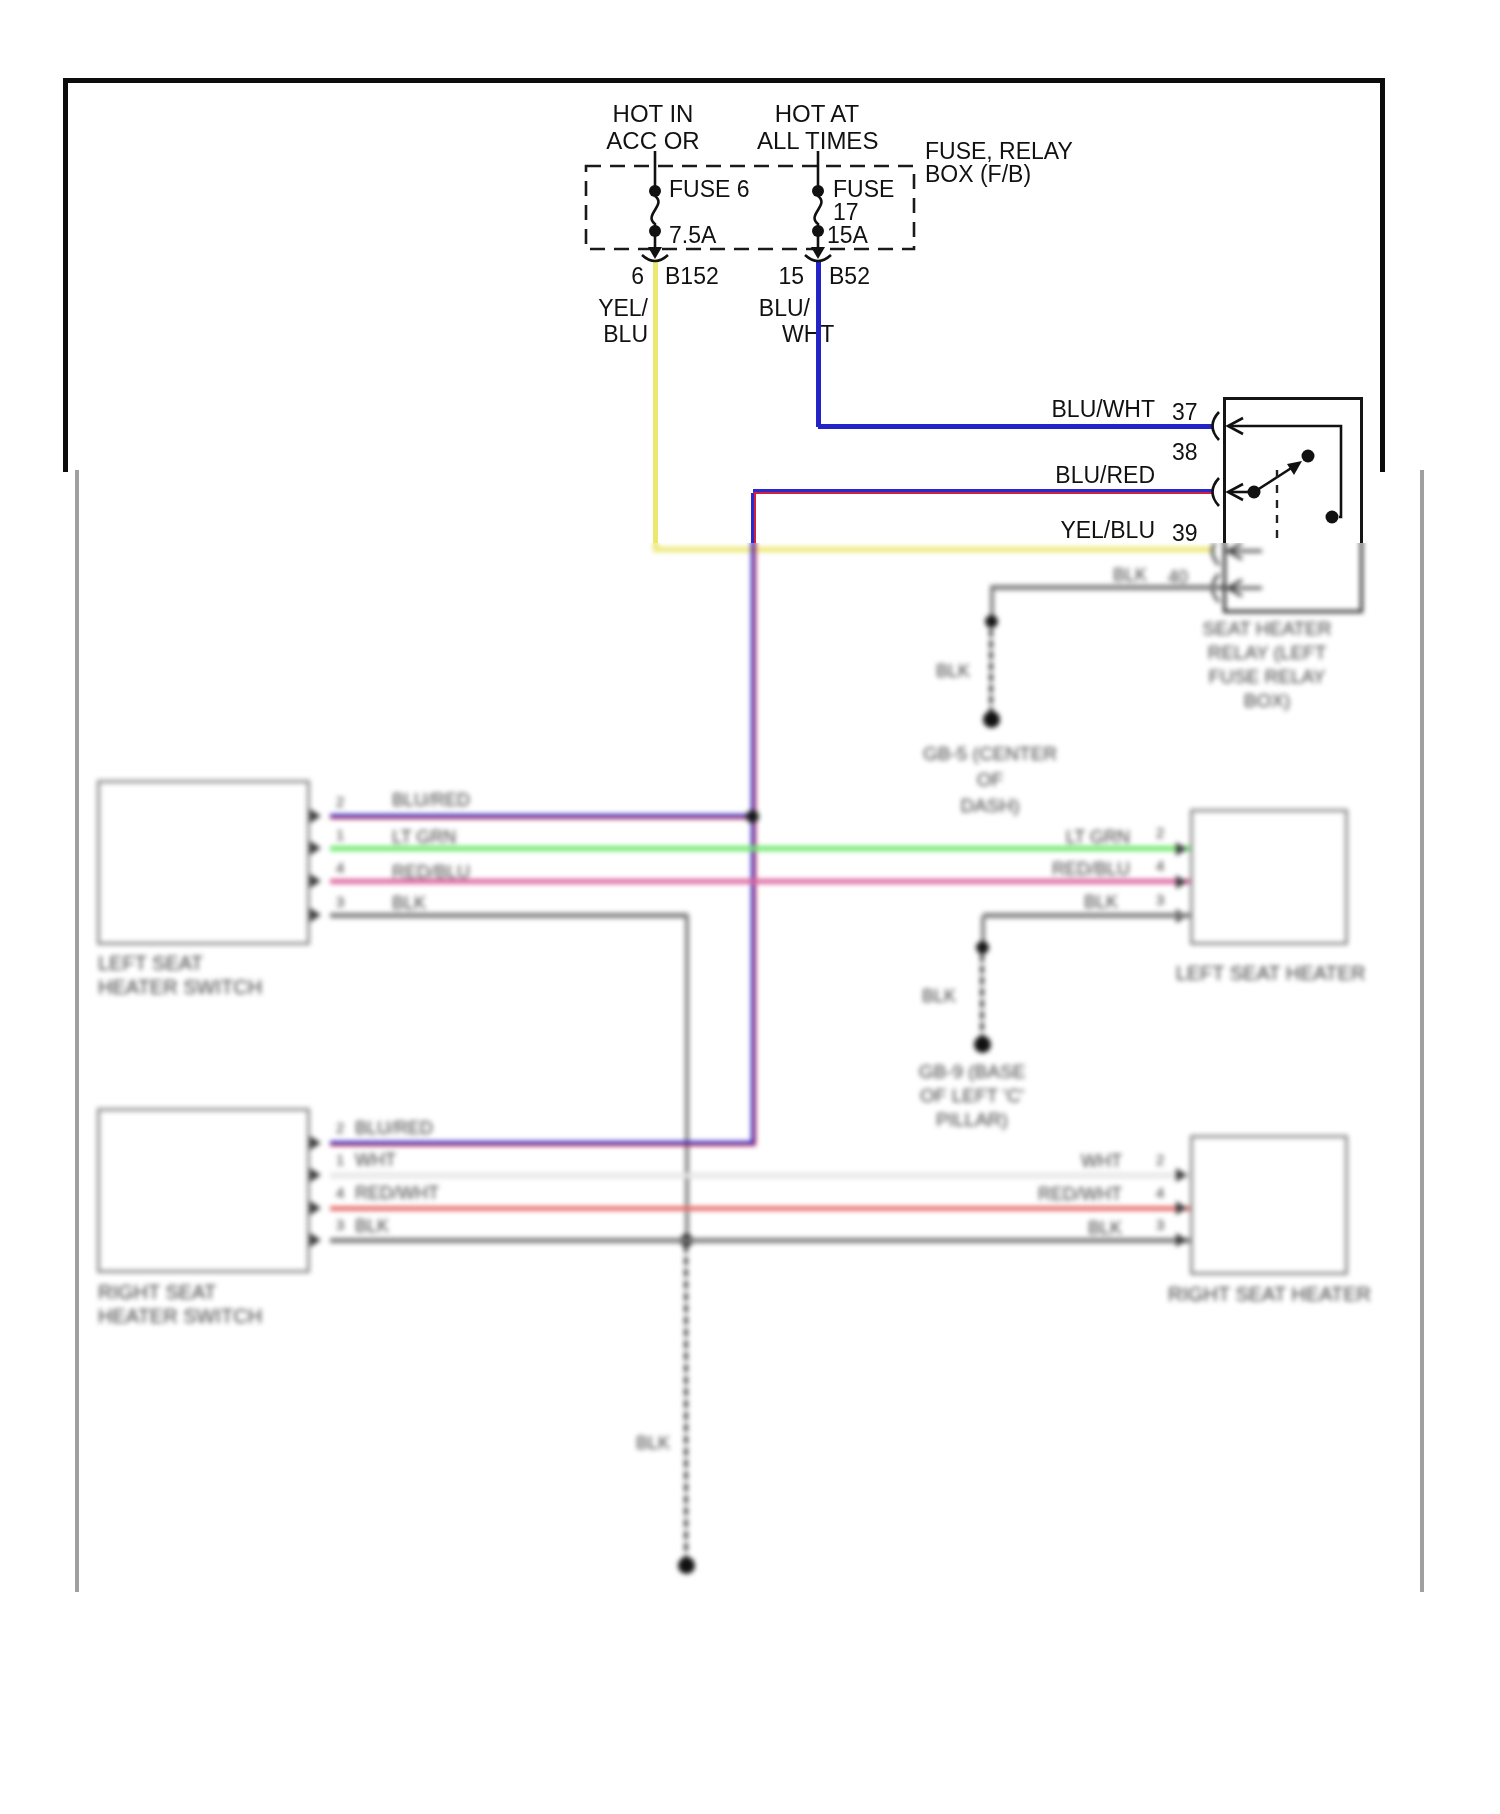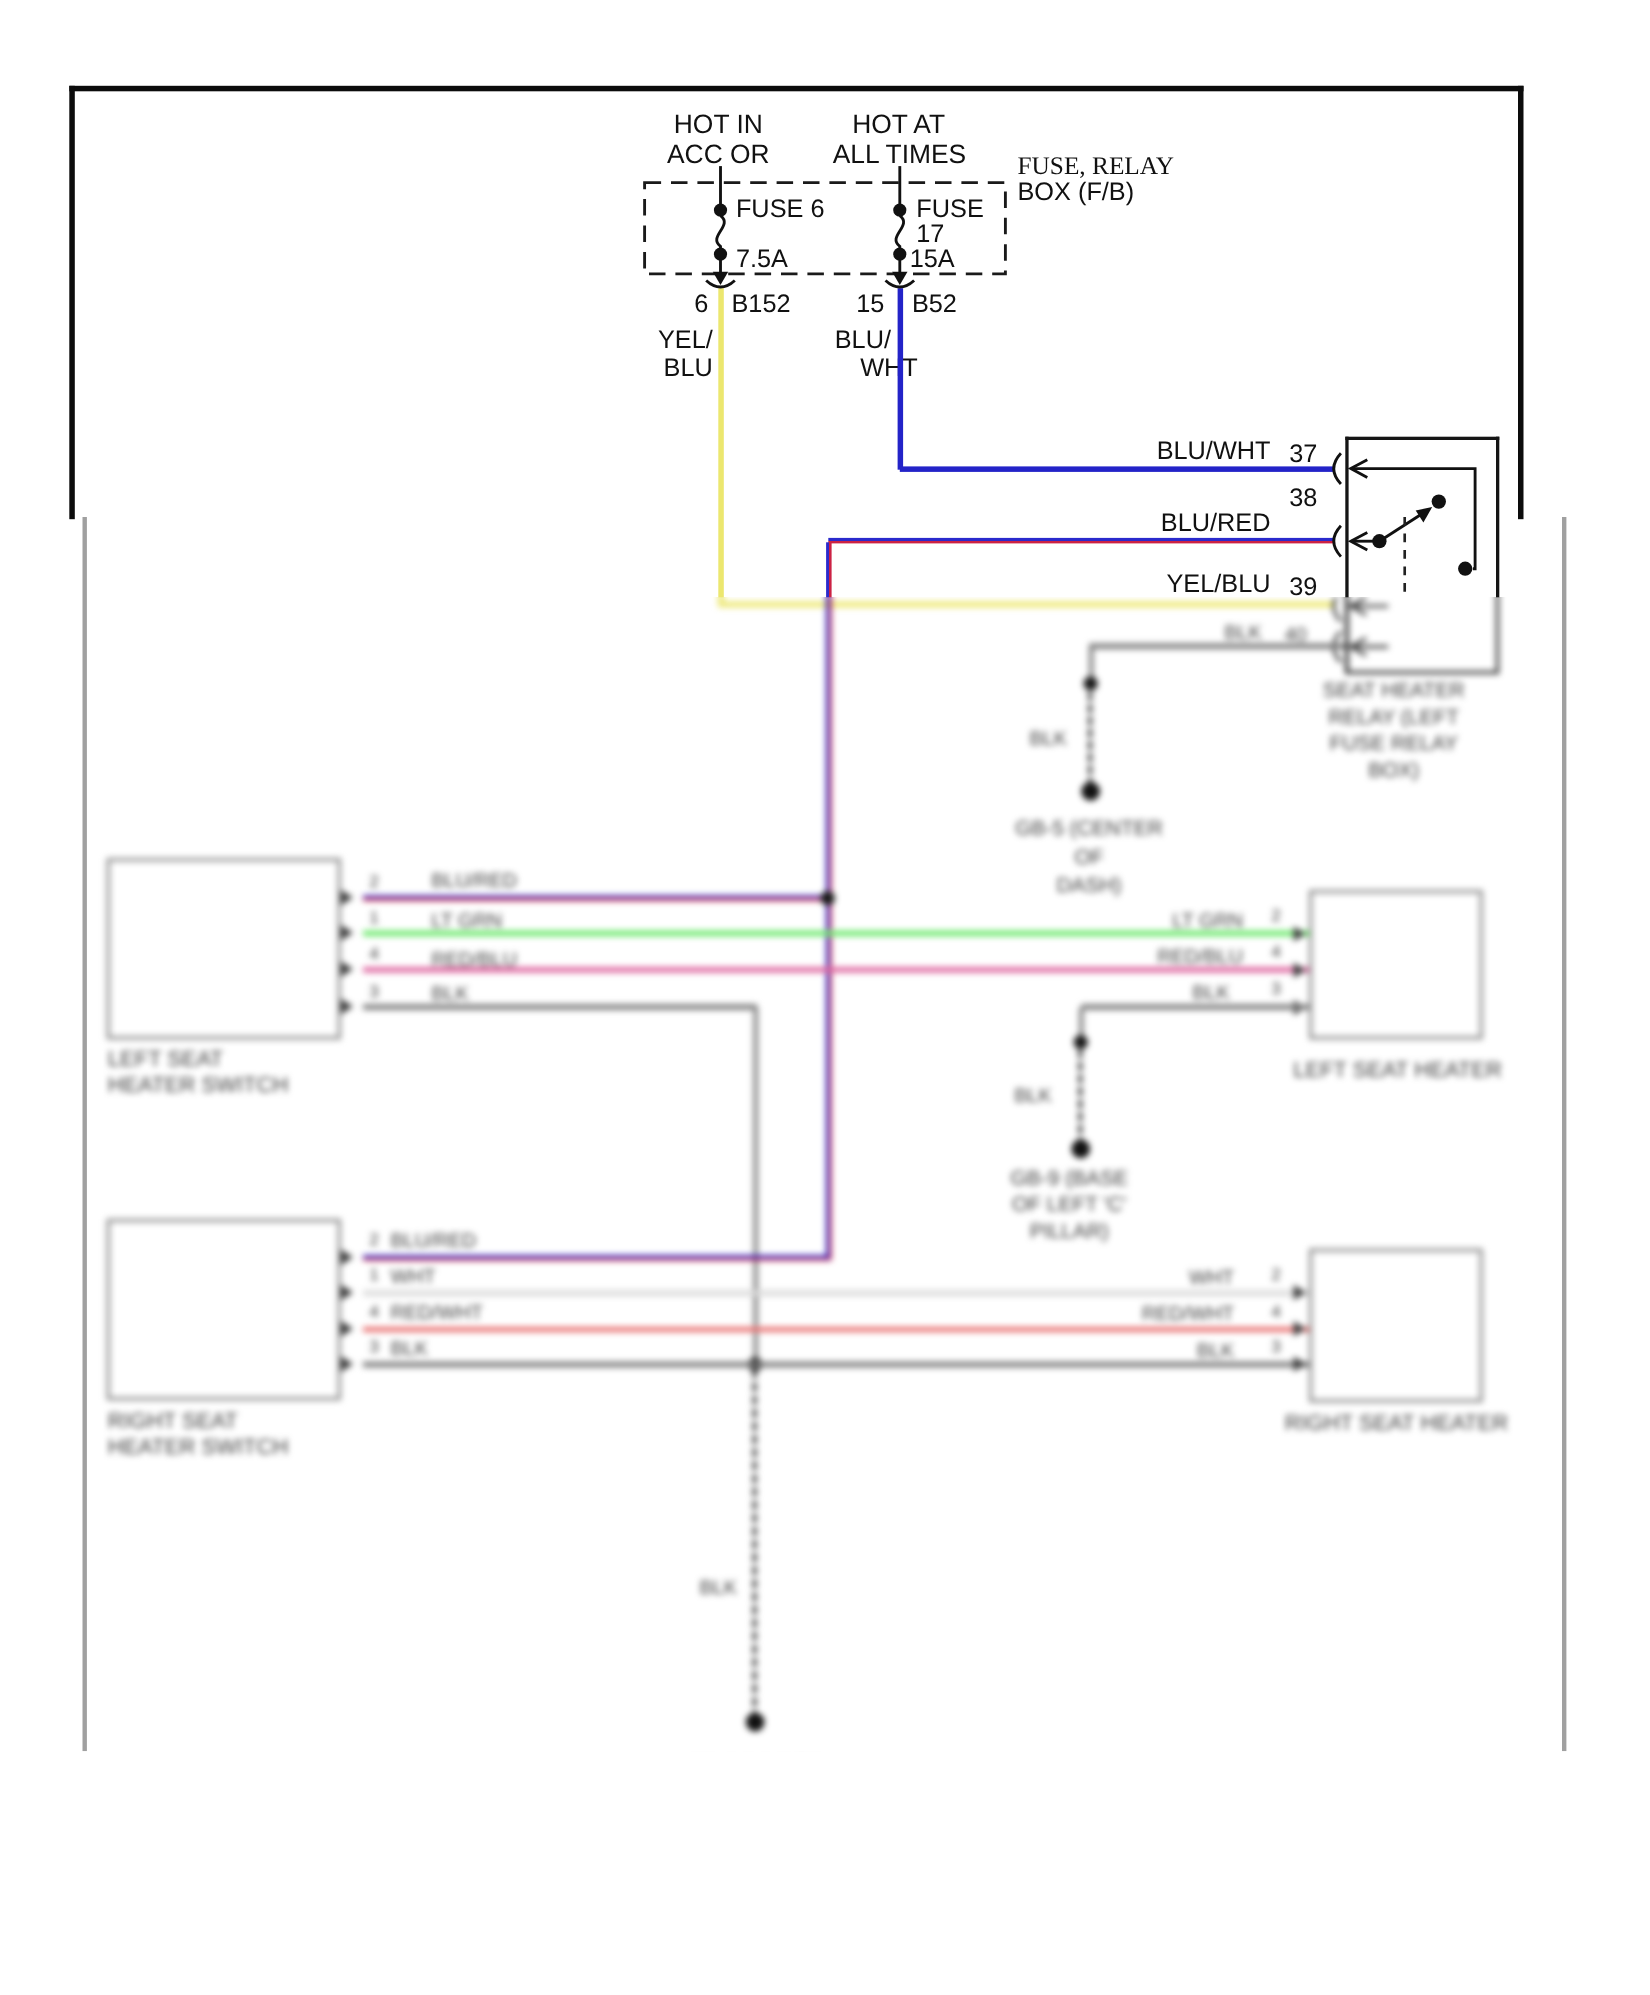--- a/index.html
+++ b/index.html
@@ -34,21 +34,21 @@
 
   <div class="bar" style="left:63px;top:78px;width:1322px;height:5px;"></div>
   <div class="bar" style="left:63px;top:78px;width:5px;height:394px;"></div>
   <div class="bar" style="left:1380px;top:78px;width:5px;height:394px;"></div>
 
   <div class="t c" style="left:593px;top:101px;width:120px;font-size:24px;">HOT IN</div>
   <div class="t c" style="left:593px;top:128px;width:120px;font-size:24px;">ACC OR</div>
   <div class="t c" style="left:757px;top:101px;width:120px;font-size:24px;">HOT AT</div>
   <div class="t c" style="left:757px;top:128px;width:120px;font-size:24px;">ALL TIMES</div>
 
-  <div class="t" style="left:925px;top:139px;font-family:Liberation Serif, serif;">FUSE, RELAY</div>
+  <div class="t" style="left:925px;top:139px;">FUSE, RELAY</div>
   <div class="t" style="left:925px;top:162px;">BOX (F/B)</div>
   <div class="t" style="left:669px;top:177px;">FUSE 6</div>
   <div class="t" style="left:669px;top:223px;">7.5A</div>
   <div class="t" style="left:833px;top:177px;text-align:center;">FUSE</div>
   <div class="t" style="left:833px;top:200px;">17</div>
   <div class="t" style="left:827px;top:223px;">15A</div>
 
   <div class="t r" style="left:598px;top:264px;width:46px;">6</div>
   <div class="t" style="left:665px;top:264px;">B152</div>
   <div class="t r" style="left:758px;top:264px;width:46px;">15</div>

